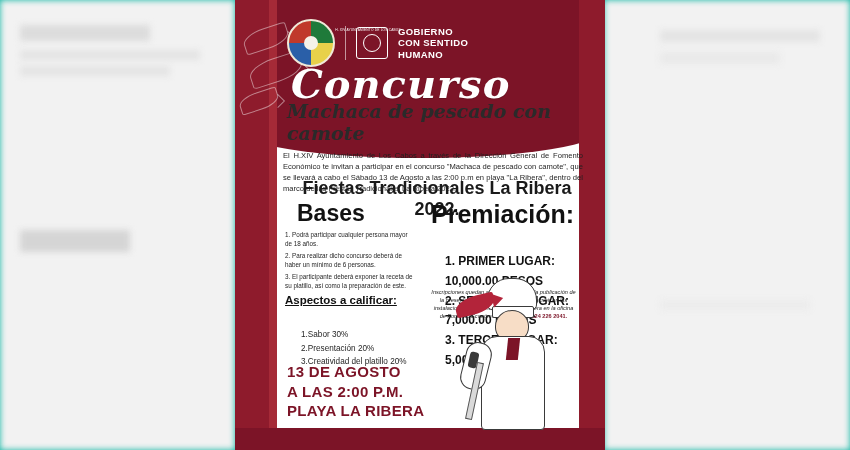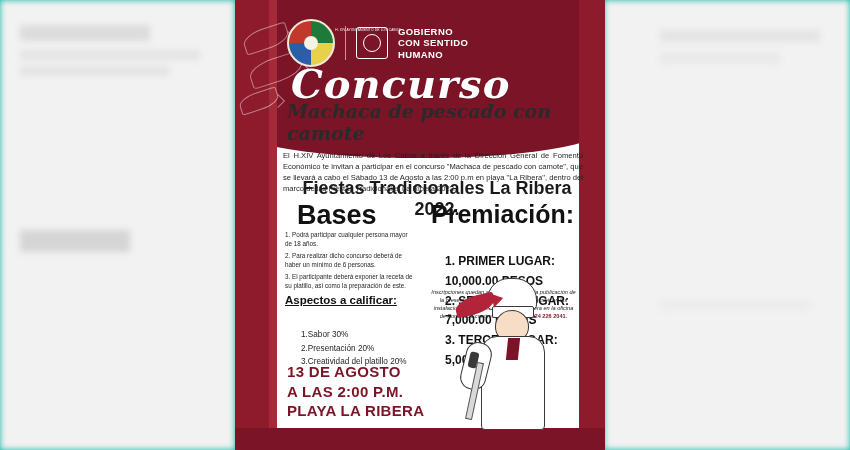--- a/index.html
+++ b/index.html
@@ -223,21 +223,21 @@
     width: 300px;
     font-size: 7.6px;
     line-height: 1.45;
     color: #1f1f1f;
     text-align: justify;
   }
 
   .bases-title {
     position: absolute;
     left: 62px; top: 200px;
-    font-size: 27px;
+    font-size: 23px;
     font-weight: bold;
     color: #111;
   }
   .bases-list {
     position: absolute;
     left: 50px; top: 230px;
     width: 128px;
     font-size: 6.3px;
     line-height: 1.5;
     color: #1f1f1f;

